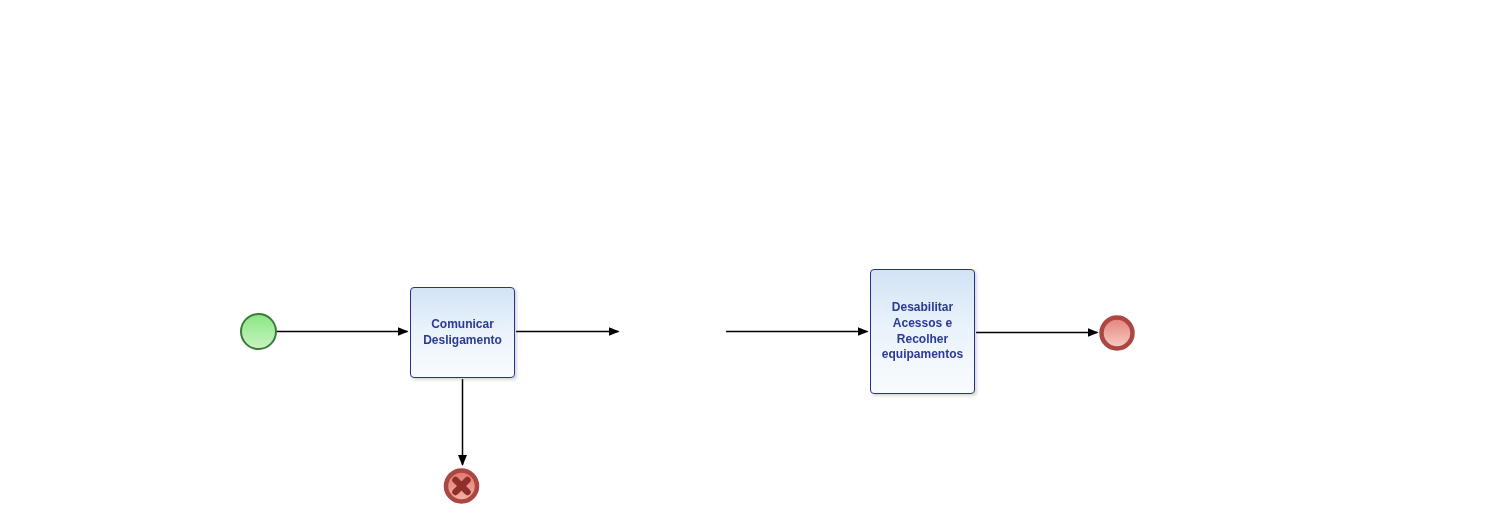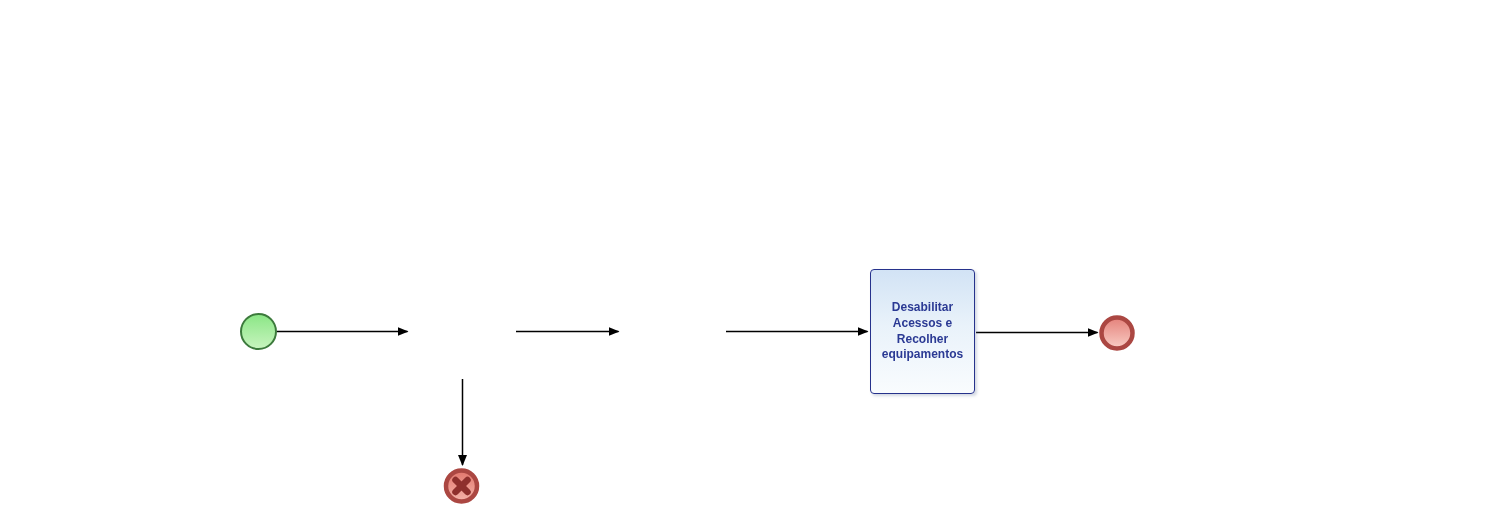--- a/index.html
+++ b/index.html
@@ -83,19 +83,22 @@
 
     <g>
       <circle cx="461.5" cy="486" r="15.5" fill="url(#gradRedCancel)" stroke="#ab4742" stroke-width="4.5"></circle>
       <g stroke="#8e2f2c" stroke-width="6.5" stroke-linecap="round">
         <line x1="455.5" y1="480" x2="467.5" y2="492"></line>
         <line x1="467.5" y1="480" x2="455.5" y2="492"></line>
       </g>
     </g>
   </svg>
 
+  <div class="task" id="task-comunicar">
+    <span class="task-label">Comunicar Desligamento</span>
+  </div>
 
 
   <div class="task" id="task-desabilitar">
     <span class="task-label">Desabilitar Acessos e Recolher equipamentos</span>
   </div>
 
 </div>
 
 </body></html>

